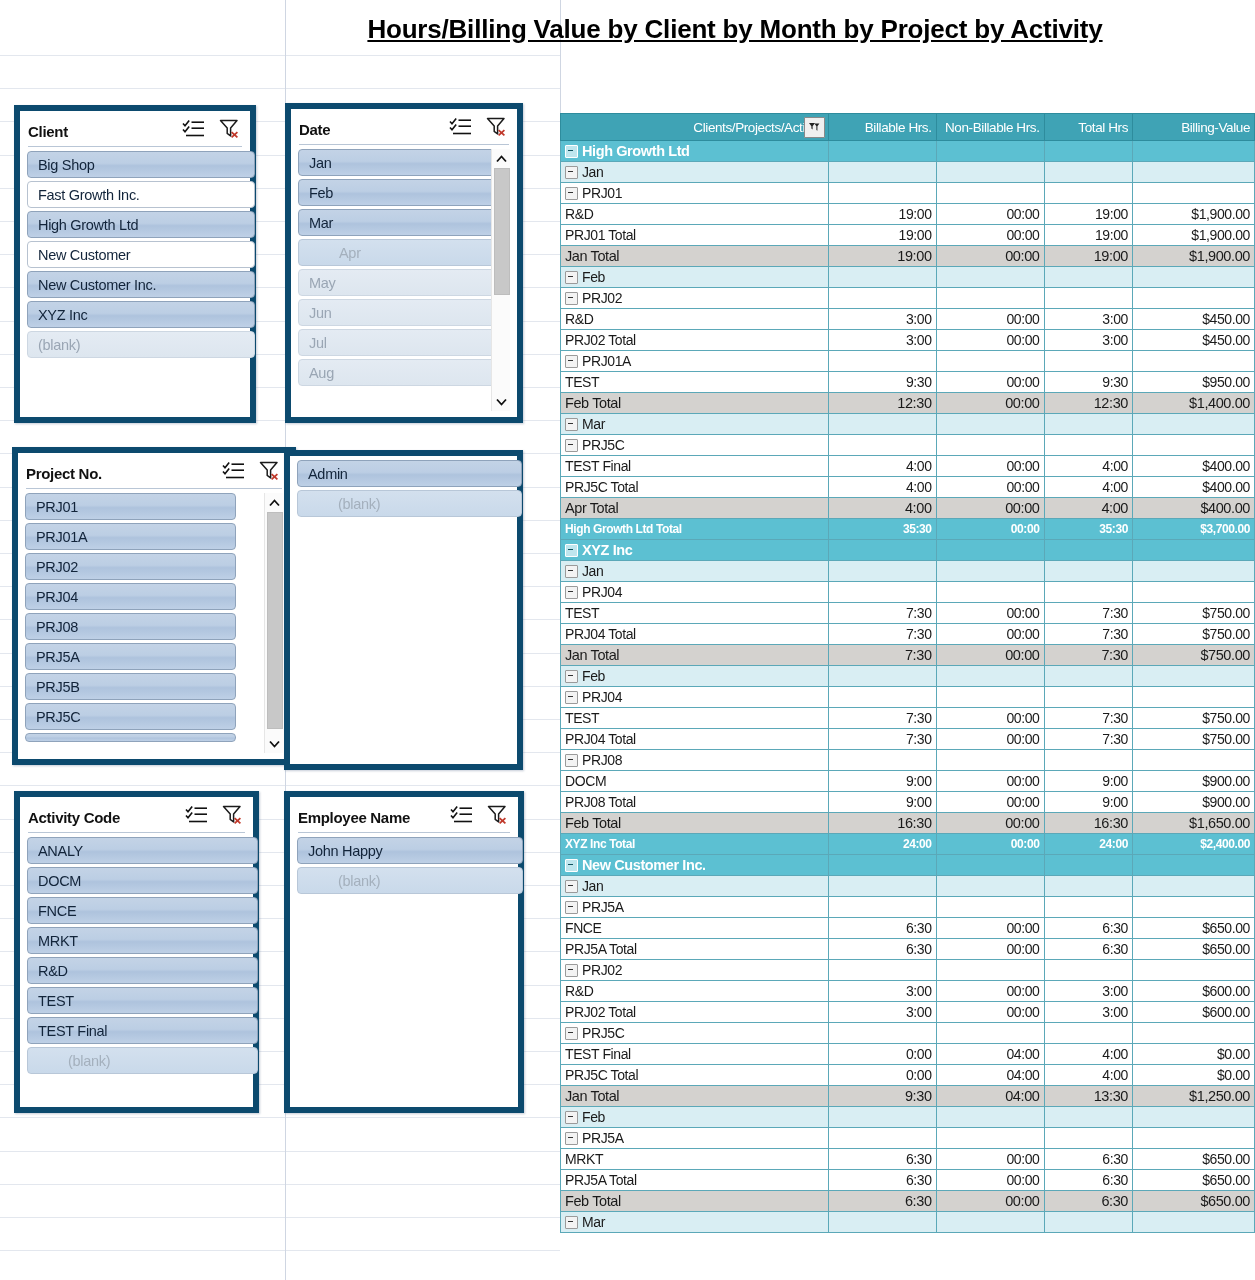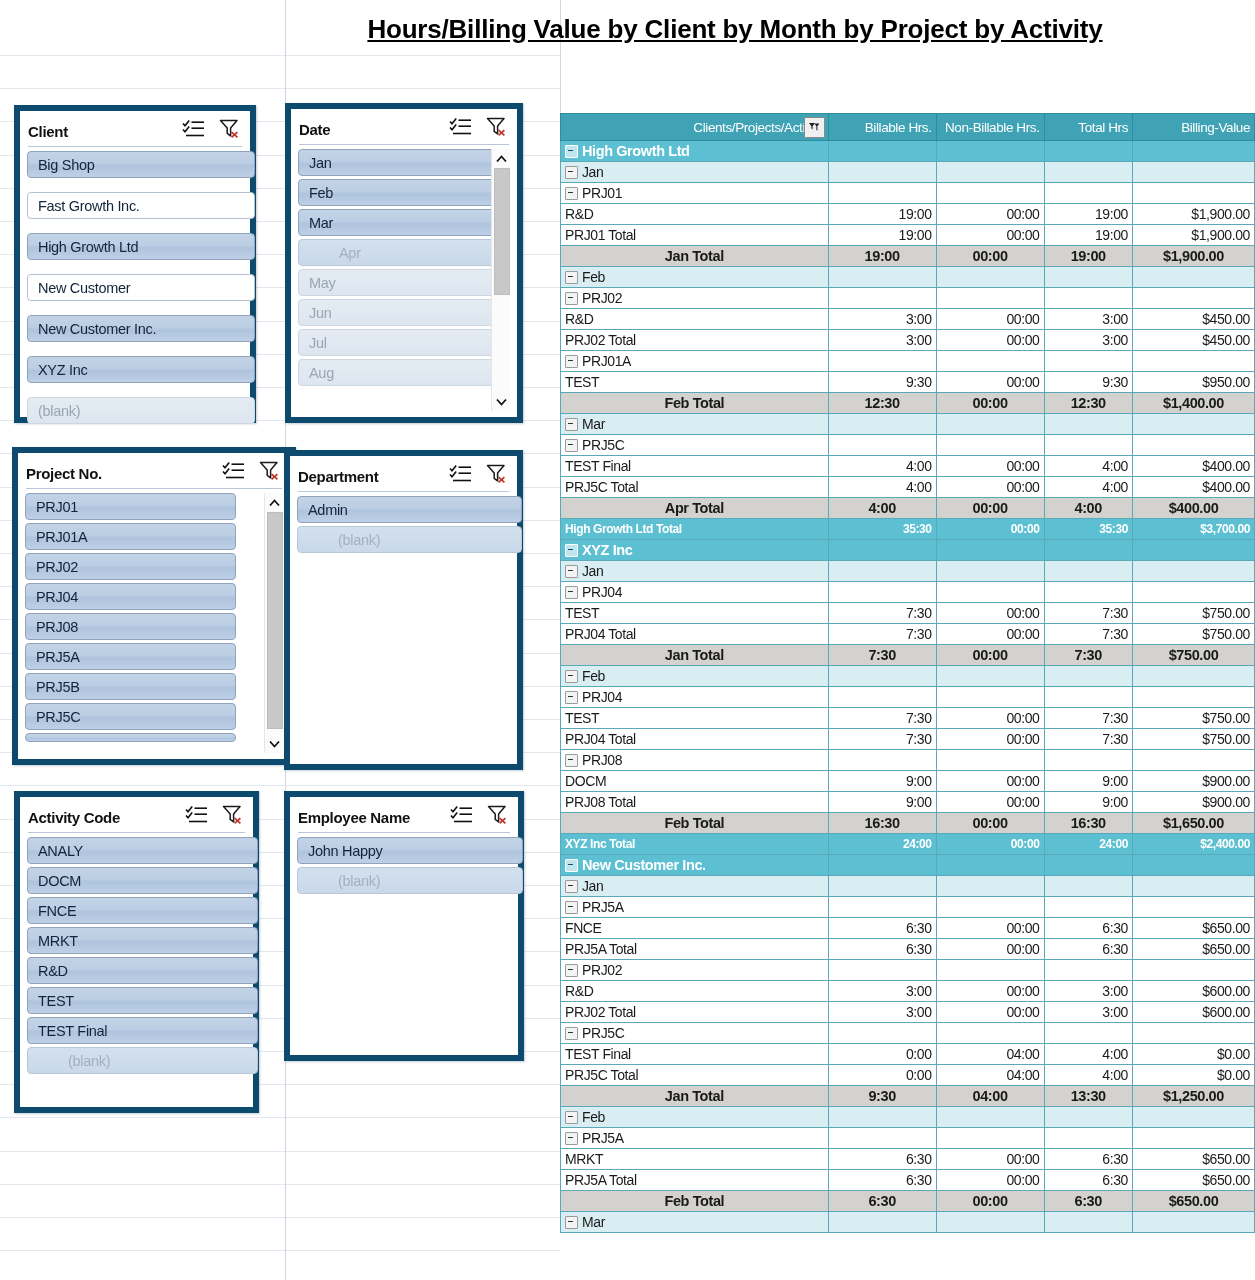--- a/index.html
+++ b/index.html
@@ -138,21 +138,21 @@
   .col-num3{width:82px;}
   .col-val{width:113px;margin-left:32px;}
 
   td.lbl{text-align:left;color:#1a1a1a;}
   td.num{text-align:right;color:#1a1a1a;}
 
   
   tr.r-client td{background:#5cc0d2;color:#ffffff;font-weight:bold;font-size:14.5px;}
   tr.r-clienttotal td{background:#5cc0d2;color:#ffffff;font-weight:bold;font-size:12px;}
   tr.r-month td{background:#d9eef3;}
-  tr.r-monthtotal td{background:#d4d2cf;font-weight:bold;font-size:14.5px;text-align:center;}
+  tr.r-monthtotal td{background:#d4d2cf;font-weight:normal;font-size:14.5px;}
   tr.r-proj td{background:#ffffff;}
   tr.r-act td{background:#ffffff;}
   tr.r-projtotal td{background:#ffffff;}
 
   .ind1{padding-left:10px;}
   .ind2{padding-left:24px;}
   .ind3{padding-left:38px;}
   .ind4{padding-left:62px;}
   .ind-pt{padding-left:24px;}
   .ind-mt{padding-left:12px;}
@@ -230,21 +230,21 @@
               <line x1="9.5" y1="3.2" x2="22" y2="3.2" stroke="#111" stroke-width="1.6"></line>
               <line x1="9.5" y1="9.2" x2="22" y2="9.2" stroke="#111" stroke-width="1.6"></line>
               <line x1="4" y1="16.5" x2="22" y2="16.5" stroke="#111" stroke-width="1.6"></line>
             </svg></span>
           <span class="ic"><svg width="24" height="21" viewBox="0 0 24 21">
               <path d="M2.5 2.5 L19 2.5 L12.6 10 L12.6 18 L9.2 15.4 L9.2 10 Z" fill="none" stroke="#1b1b1b" stroke-width="1.5" stroke-linejoin="round"></path>
               <path d="M13.6 14.2 L19.4 19.4 M19.4 14.2 L13.6 19.4" stroke="#c0392b" stroke-width="1.8"></path>
             </svg></span>
         </div>
       </div>
-      <div class="slicer-body" style="width: 228px; height: 273px; justify-content: space-between;">
+      <div class="slicer-body" style="width: 228px; height: 273px;">
         <div class="sitem sel"><span>Big Shop</span></div>
         <div class="sitem unsel"><span>Fast Growth Inc.</span></div>
         <div class="sitem sel"><span>High Growth Ltd</span></div>
         <div class="sitem unsel"><span>New Customer</span></div>
         <div class="sitem sel"><span>New Customer Inc.</span></div>
         <div class="sitem sel"><span>XYZ Inc</span></div>
         <div class="sitem dim"><span>(blank)</span></div>
       </div>
     </div>
     <div class="slicer" style="left: 285px; top: 103px; width: 238px; height: 320px;">
@@ -324,36 +324,20 @@
         </div>
         <div class="sbar-thumb" style="top: 19px; height: 215px;"></div>
         <div class="sbar-arrow sbar-dn">
           <svg width="11" height="8" viewBox="0 0 11 8">
             <path d="M1 1.5 L5.5 6.5 L10 1.5" stroke="#111" stroke-width="1.8" fill="none"></path>
           </svg>
         </div>
       </div>
     </div>
     <div class="slicer" style="left: 284px; top: 450px; width: 239px; height: 320px;">
-      <div class="slicer-head">
-        <div class="slicer-title">Department</div>
-        <div class="slicer-icons">
-          <span class="ic"><svg width="24" height="20" viewBox="0 0 24 20">
-              <path d="M1 4.5 L3 6.8 L7.2 1.6" stroke="#111" stroke-width="1.6" fill="none"></path>
-              <path d="M1 10.5 L3 12.8 L7.2 7.6" stroke="#111" stroke-width="1.6" fill="none"></path>
-              <line x1="9.5" y1="3.2" x2="22" y2="3.2" stroke="#111" stroke-width="1.6"></line>
-              <line x1="9.5" y1="9.2" x2="22" y2="9.2" stroke="#111" stroke-width="1.6"></line>
-              <line x1="4" y1="16.5" x2="22" y2="16.5" stroke="#111" stroke-width="1.6"></line>
-            </svg></span>
-          <span class="ic"><svg width="24" height="21" viewBox="0 0 24 21">
-              <path d="M2.5 2.5 L19 2.5 L12.6 10 L12.6 18 L9.2 15.4 L9.2 10 Z" fill="none" stroke="#1b1b1b" stroke-width="1.5" stroke-linejoin="round"></path>
-              <path d="M13.6 14.2 L19.4 19.4 M19.4 14.2 L13.6 19.4" stroke="#c0392b" stroke-width="1.8"></path>
-            </svg></span>
-        </div>
-      </div>
       <div class="slicer-body" style="width: 225px; height: 275px;">
         <div class="sitem sel"><span>Admin</span></div>
         <div class="sitem dimsel"><span>(blank)</span></div>
       </div>
     </div>
     <div class="slicer" style="left: 14px; top: 791px; width: 245px; height: 322px;">
       <div class="slicer-head">
         <div class="slicer-title">Activity Code</div>
         <div class="slicer-icons">
           <span class="ic"><svg width="24" height="20" viewBox="0 0 24 20">
@@ -373,21 +357,21 @@
         <div class="sitem sel"><span>ANALY</span></div>
         <div class="sitem sel"><span>DOCM</span></div>
         <div class="sitem sel"><span>FNCE</span></div>
         <div class="sitem sel"><span>MRKT</span></div>
         <div class="sitem sel"><span>R&amp;D</span></div>
         <div class="sitem sel"><span>TEST</span></div>
         <div class="sitem sel"><span>TEST Final</span></div>
         <div class="sitem dimsel"><span>(blank)</span></div>
       </div>
     </div>
-    <div class="slicer" style="left: 284px; top: 791px; width: 240px; height: 270px;">
+    <div class="slicer" style="left: 284px; top: 791px; width: 240px; height: 322px;">
       <div class="slicer-head">
         <div class="slicer-title">Employee Name</div>
         <div class="slicer-icons">
           <span class="ic"><svg width="24" height="20" viewBox="0 0 24 20">
               <path d="M1 4.5 L3 6.8 L7.2 1.6" stroke="#111" stroke-width="1.6" fill="none"></path>
               <path d="M1 10.5 L3 12.8 L7.2 7.6" stroke="#111" stroke-width="1.6" fill="none"></path>
               <line x1="9.5" y1="3.2" x2="22" y2="3.2" stroke="#111" stroke-width="1.6"></line>
               <line x1="9.5" y1="9.2" x2="22" y2="9.2" stroke="#111" stroke-width="1.6"></line>
               <line x1="4" y1="16.5" x2="22" y2="16.5" stroke="#111" stroke-width="1.6"></line>
             </svg></span>

